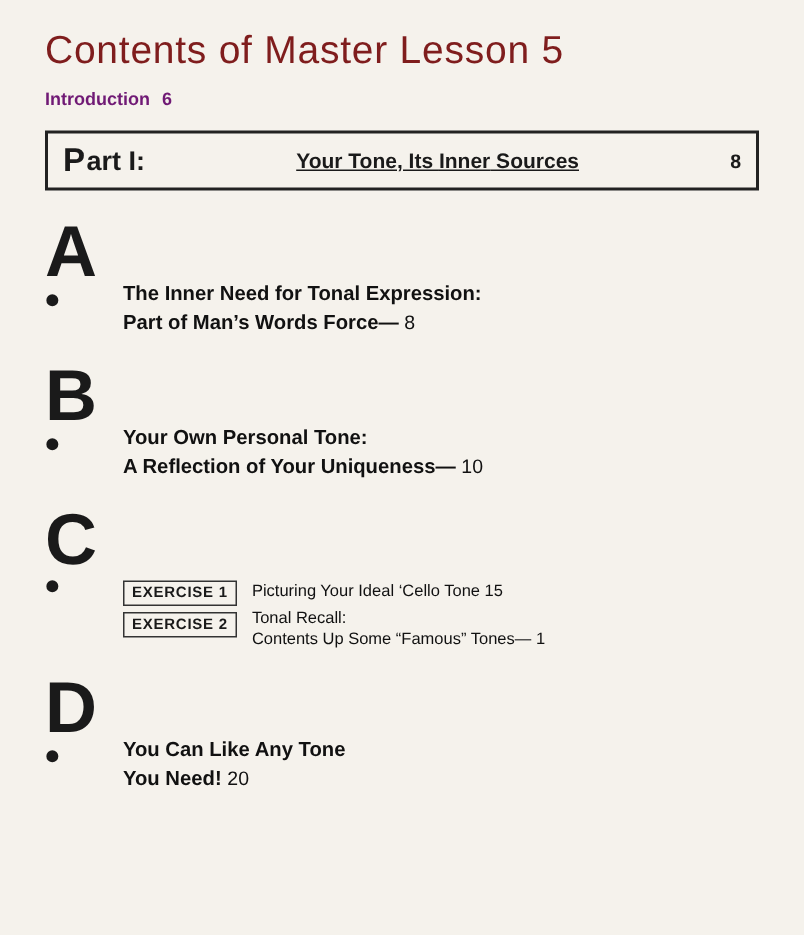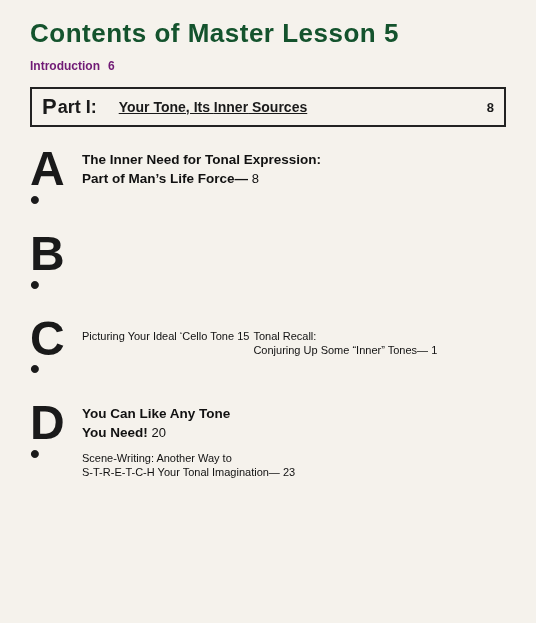--- a/index.html
+++ b/index.html
@@ -8,25 +8,25 @@
       width: 536px;
       min-height: 623px;
       background: #f5f2ec;
       font-family: 'Times New Roman', Times, serif;
       padding: 18px 30px 20px 30px;
       color: #1a1a1a;
     }
 
     .page-title {
       font-size: 26px;
-      font-weight: 700;
+      font-weight: 400;
       font-family: Arial, Helvetica, sans-serif;
       letter-spacing: 0.5px;
       margin-bottom: 10px;
-      color: #14532d;
+      color: #7f1d1d;
     }
 
     .intro-line {
       font-size: 12px;
       font-family: Arial, Helvetica, sans-serif;
       font-weight: bold;
       margin-bottom: 14px;
       color: #701a75;
       display: flex;
       gap: 8px;
@@ -52,22 +52,23 @@
     .part-label-rest {
       font-size: 18px;
       font-weight: 900;
       font-family: Arial, Helvetica, sans-serif;
     }
 
     .part-title {
       font-size: 14px;
       font-weight: bold;
       font-family: Arial, Helvetica, sans-serif;
-      margin-left: 22px;
+      margin-left: 8px;
       flex: 1;
+      text-align: center;
     }
 
     .part-title span {
       text-decoration: underline;
     }
 
     .part-page {
       font-size: 13px;
       font-weight: bold;
       font-family: Arial, Helvetica, sans-serif;
@@ -100,20 +101,21 @@
     .section-letter .dot {
       font-size: 28px;
       font-weight: 900;
       line-height: 1;
       margin-top: -4px;
     }
 
     .section-content {
       flex: 1;
       padding-top: 2px;
+      margin-top: 36px;
     }
 
     .section-heading {
       font-size: 13.5px;
       font-weight: 900;
       font-family: Arial, Helvetica, sans-serif;
       line-height: 1.4;
       color: #111;
     }
 
@@ -141,21 +143,21 @@
       font-size: 10px;
       font-weight: 900;
       font-family: Arial, Helvetica, sans-serif;
       letter-spacing: 0.5px;
       background: #f5f2ec;
       white-space: nowrap;
     }
 
     .exercise-descriptions {
       display: flex;
-      flex-direction: row;
+      flex-direction: column;
       gap: 4px;
     }
 
     .exercise-desc {
       font-size: 11px;
       font-family: Arial, Helvetica, sans-serif;
       line-height: 1.3;
       color: #111;
     }
   </style>
@@ -179,66 +181,73 @@
 </div>
 
 <div class="section">
   <div class="section-letter">
     <span class="big-letter">A</span>
     <span class="dot">•</span>
   </div>
   <div class="section-content">
     <div class="section-heading">
       <span>The Inner Need for Tonal Expression:</span><br>
-      <span>Part of Man’s Life Force—</span>
+      <span>Part of Man’s Words Force—</span>
       <span class="section-page">8</span>
     </div>
   </div>
 </div>
 
 <div class="section">
   <div class="section-letter">
     <span class="big-letter">B</span>
     <span class="dot">•</span>
   </div>
+  <div class="section-content">
+    <div class="section-heading">
+      <span>Your Own Personal Tone:</span><br>
+      <span>A Reflection of Your Uniqueness—</span>
+      <span class="section-page">10</span>
+    </div>
+  </div>
 </div>
 
 <div class="section">
   <div class="section-letter">
     <span class="big-letter">C</span>
     <span class="dot">•</span>
   </div>
   <div class="section-content">
     <div class="exercises-block">
+      <div class="exercise-labels">
+        <div class="exercise-box">EXERCISE 1</div>
+        <div class="exercise-box">EXERCISE 2</div>
+      </div>
       <div class="exercise-descriptions">
         <div class="exercise-desc">
           <span>Picturing Your Ideal ‘Cello Tone</span> <span>15</span>
         </div>
         <div class="exercise-desc">
           <span>Tonal Recall:</span><br>
-          <span>Conjuring Up Some “Inner” Tones—</span> <span>1</span>
+          <span>Contents Up Some “Famous” Tones—</span> <span>1</span>
         </div>
       </div>
     </div>
   </div>
 </div>
 
 <div class="section">
   <div class="section-letter">
     <span class="big-letter">D</span>
     <span class="dot">•</span>
   </div>
   <div class="section-content">
     <div class="section-heading">
       <span>You Can Like Any Tone</span><br>
       <span>You Need!</span>
       <span class="section-page">20</span>
     </div>
     <div class="exercises-block">
       <div class="exercise-descriptions">
-        <div class="exercise-desc">
-          <span>Scene-Writing: Another Way to</span><br>
-          <span>S-T-R-E-T-C-H Your Tonal Imagination—</span> <span>23</span>
-        </div>
       </div>
     </div>
   </div>
 </div>
 
 </body></html>

